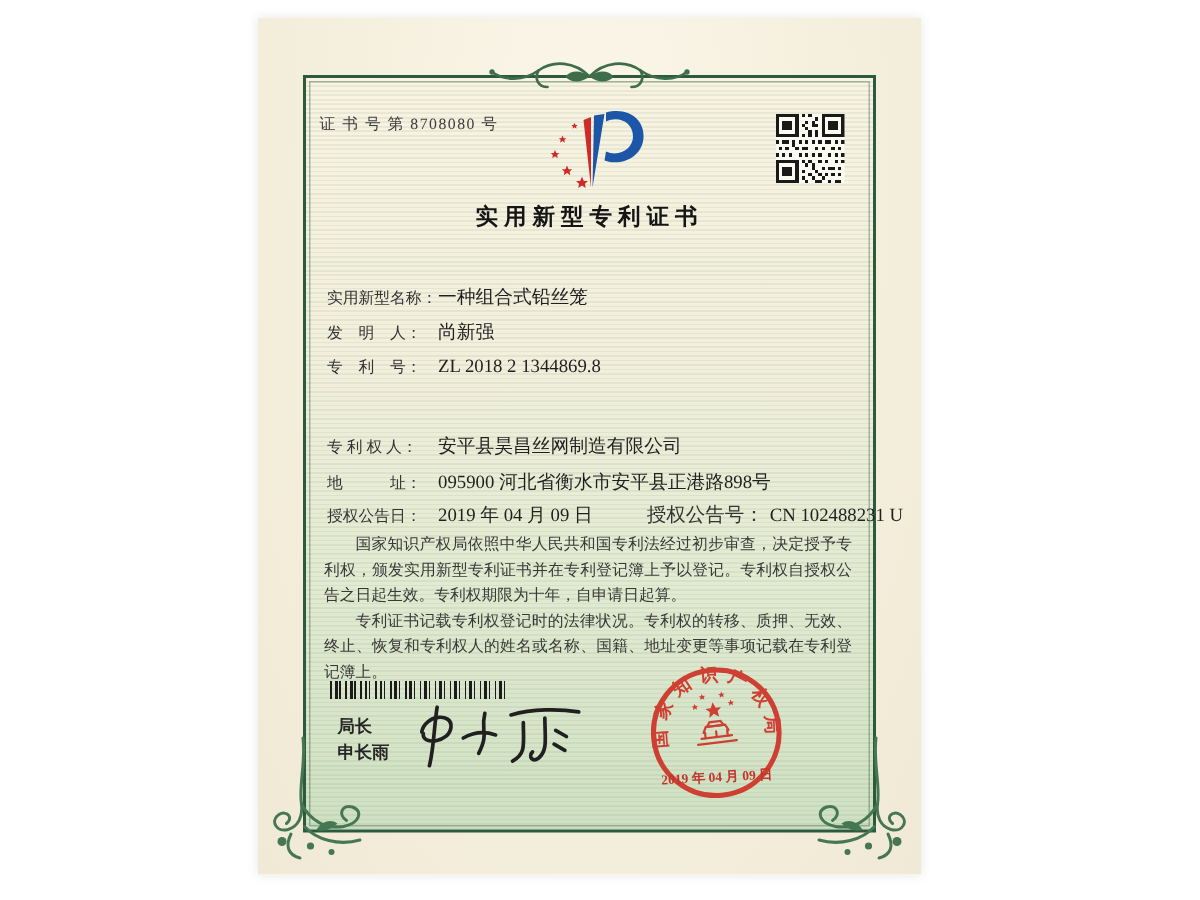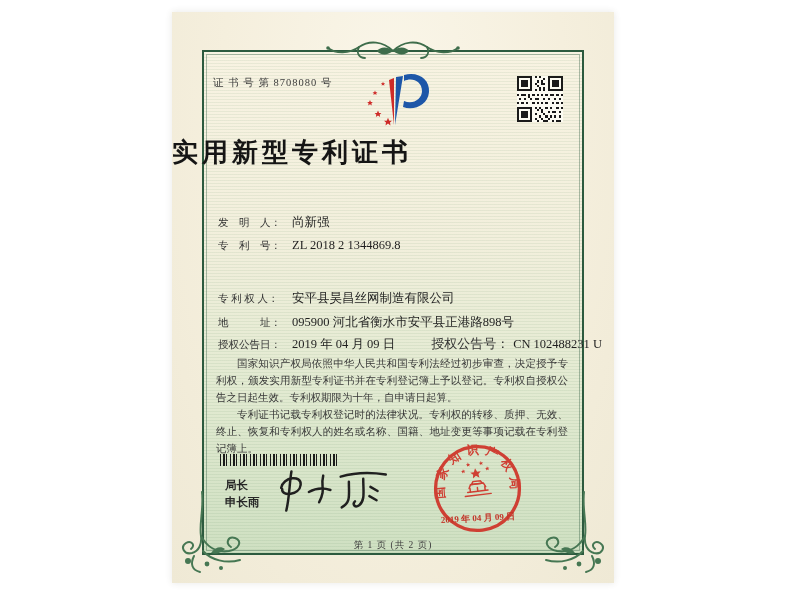--- a/index.html
+++ b/index.html
@@ -18,21 +18,21 @@
     border:2px solid #2c5a3e;z-index:1;
     background:
       repeating-linear-gradient(0deg, rgba(96,140,98,.10) 0 1px, rgba(96,140,98,0) 1px 3px),
       linear-gradient(180deg, #f8f3e2 0%, #f2efdc 38%, #e2ead1 68%, #cfe0c2 100%);
   }
   .frame::after{content:"";position:absolute;inset:2px;border:1px solid rgba(44,90,62,.38);}
   .abs{position:absolute;z-index:2;}
   .certno{left:41px;top:64px;font-size:10.5px;letter-spacing:1px;color:#3c3c3c;}
   .logo{left:186px;top:58px;width:74px;height:66px;}
   .qr{left:345px;top:64px;width:46px;height:46px;}
-  .title{left:0;right:0;top:123px;text-align:left;font-size:26px;font-weight:bold;
+  .title{left:0;right:0;top:123px;text-align:center;font-size:15px;font-weight:bold;
          letter-spacing:4px;color:#151515;}
   .row{left:46px;height:17px;white-space:nowrap;}
   .flabel{display:inline-block;width:74px;font-size:10.5px;color:#333;vertical-align:baseline;}
   .fvalue{font-size:12.5px;color:#1f1f1f;}
   .flabel2{font-size:13px;color:#333;margin-left:36px;}
   .paras{left:44px;top:343px;width:352px;font-size:10.5px;line-height:17px;
          text-align:justify;color:#383838;}
   .paras p{margin:0;text-indent:2em;}
   .barcode{left:48px;top:442px;width:118px;height:12px;
     background:repeating-linear-gradient(90deg,#1b1b1b 0 1px,transparent 1px 3px,
@@ -133,20 +133,23 @@
         <rect x="2" y="2" width="3" height="3"></rect>
           <rect x="16" y="2" width="3" height="3"></rect>
           <rect x="2" y="16" width="3" height="3"></rect>
         <path d="M8 0h1v1H8z M10 0h1v1h-1z M12 1h1v1h-1z M9 2h1v1H9z M11 2h1v2h-1z M8 3h1v1H8z M12 3h1v1h-1z M9 4h1v1H9z M10 5h1v1h-1z M12 5h1v1h-1z M8 6h1v1H8z M10 6h1v1h-1z M12 6h1v1h-1z M0 8h1v1H0z M2 8h2v1H2z M5 8h1v2H5z M7 8h1v1H7z M9 8h1v1H9z M11 8h1v1h-1z M13 8h1v1h-1z M15 8h2v1h-2z M18 8h1v1h-1z M20 8h1v1h-1z M1 10h1v1H1z M3 10h1v1H3z M6 10h1v1H6z M8 10h2v1H8z M12 10h1v1h-1z M14 10h1v1h-1z M17 10h1v1h-1z M19 10h1v1h-1z M0 12h1v1H0z M2 12h1v1H2z M4 12h1v1H4z M7 12h1v1H7z M9 12h1v1H9z M11 12h1v1h-1z M13 12h1v1h-1z M16 12h1v1h-1z M18 12h1v1h-1z M20 12h1v1h-1z M8 14h1v1H8z M10 14h1v1h-1z M13 14h1v1h-1z M15 14h1v1h-1z M18 14h1v1h-1z M20 14h1v1h-1z M9 15h1v1H9z M11 15h1v2h-1z M14 16h1v1h-1z M16 16h2v1h-2z M19 16h1v1h-1z M8 17h1v1H8z M12 17h1v1h-1z M10 18h1v1h-1z M13 18h1v1h-1z M15 18h1v1h-1z M17 18h1v1h-1z M19 18h1v1h-1z M8 19h1v1H8z M11 19h1v1h-1z M14 19h1v1h-1z M9 20h1v1H9z M12 20h2v1h-2z M16 20h1v1h-1z M18 20h2v1h-2z"></path>
       </g>
     </svg>
   </span>
 
   <div class="abs title">实用新型专利证书</div>
 
+  <div class="abs row" style="top:177px">
+    <span class="flabel">实用新型名称：</span><span class="fvalue">一种组合式铅丝笼</span>
+  </div>
   <div class="abs row" style="top:200px">
     <span class="flabel">发　明　人：</span><span class="fvalue">尚新强</span>
   </div>
   <div class="abs row" style="top:223px">
     <span class="flabel">专　利　号：</span><span class="fvalue">ZL 2018 2 1344869.8</span>
   </div>
   <div class="abs row" style="top:276px">
     <span class="flabel">专 利 权 人：</span><span class="fvalue">安平县昊昌丝网制造有限公司</span>
   </div>
   <div class="abs row" style="top:300px">
@@ -205,15 +208,14 @@
         <path d="M44 45 h12 l-2 -3 h-8 z"></path>
         <path d="M41 49 l2 -4 h14 l2 4"></path>
         <path d="M39 53 h22"></path>
         <path d="M42 49 v4 M50 49 v4 M58 49 v4"></path>
         <path d="M36 57 h28"></path>
       </g>
     </svg>
   </span>
   <div class="abs sealdate">2019 年 04 月 09 日</div>
 
-  <div class="abs pageinfo">第 1 页 (共 2 页)</div>
 
 </div>
 
 </body></html>

